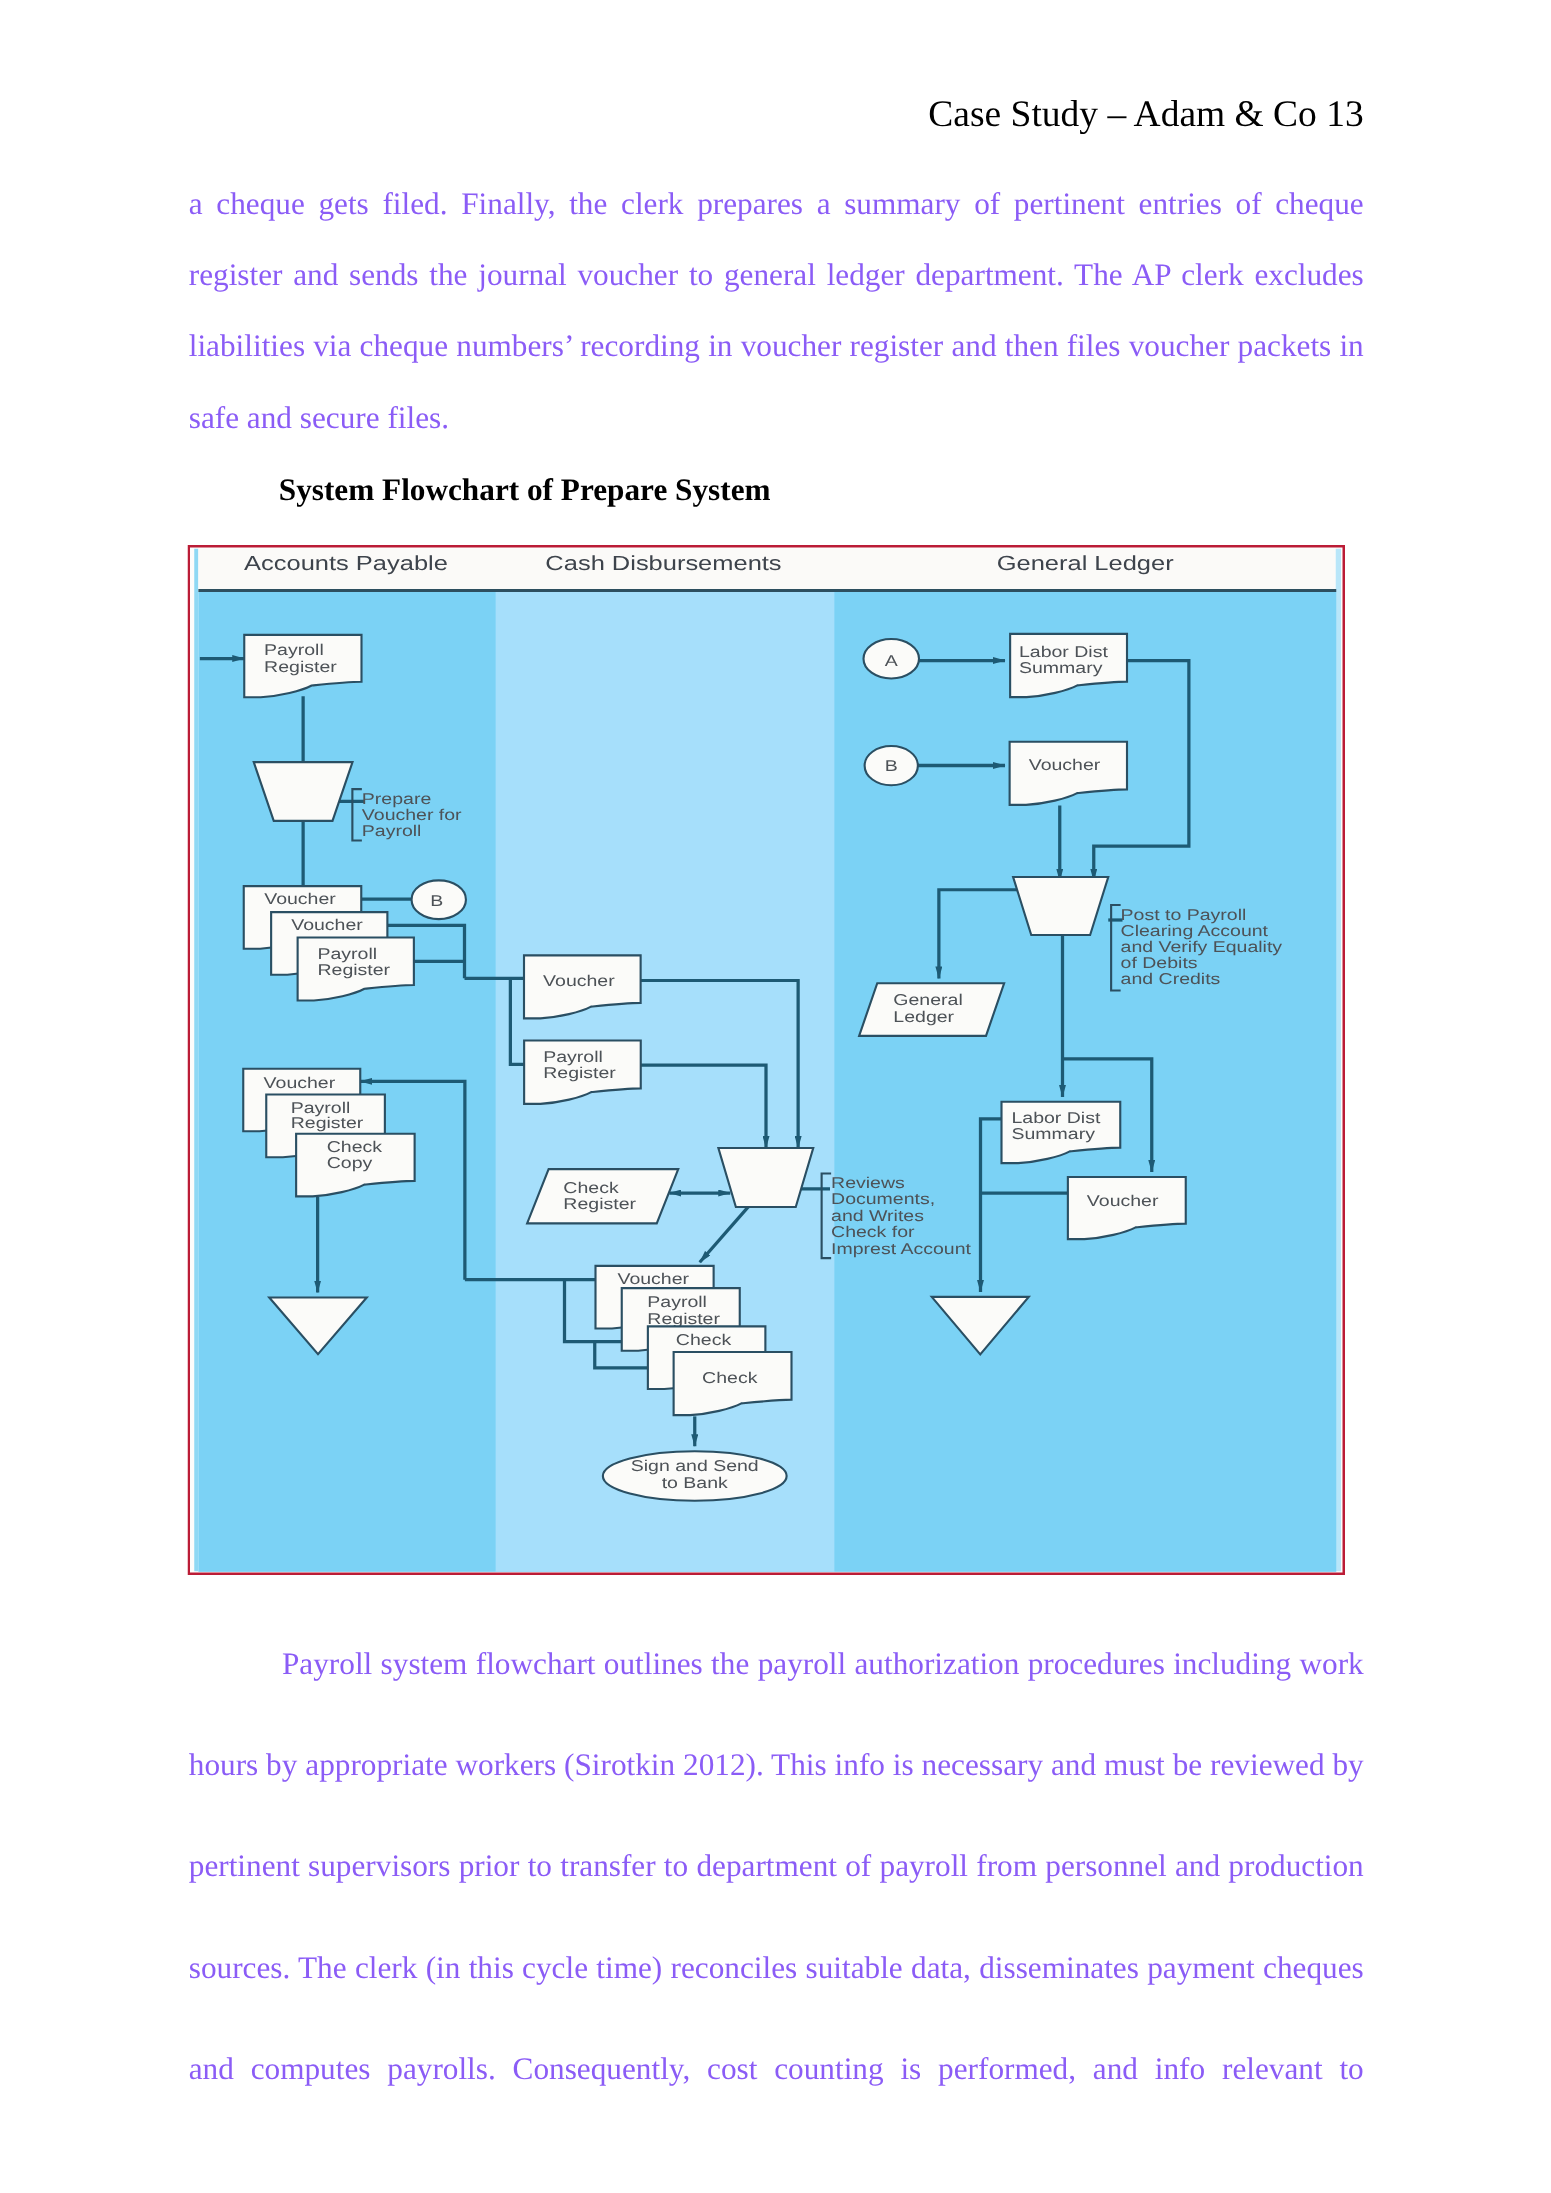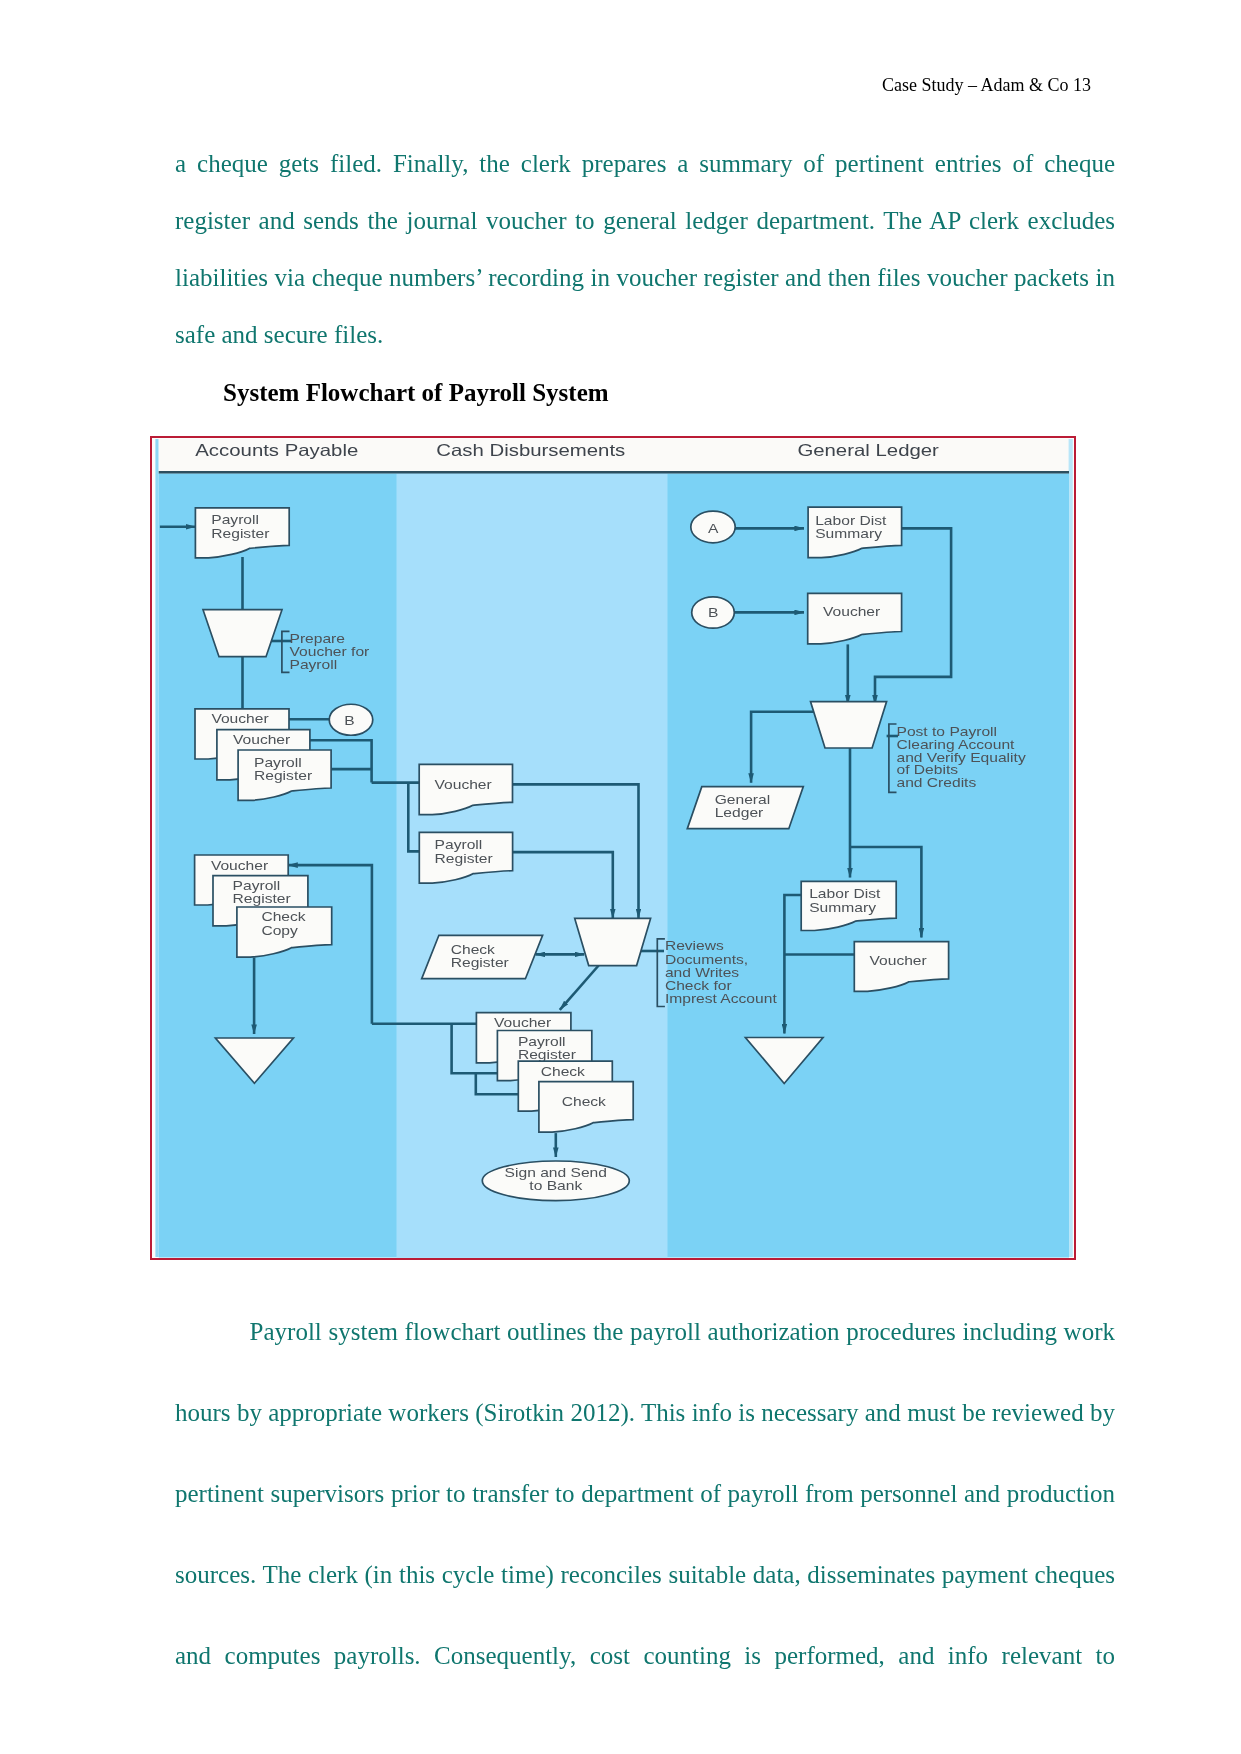--- a/index.html
+++ b/index.html
@@ -1,33 +1,33 @@
 <!DOCTYPE html>
 <html style="--fc-label: #4d5257; --fc-hd: #3e444c;"><head>
 <meta charset="utf-8">
 <style>
   html,body{margin:0;padding:0;}
   body{width:1241px;height:1754px;background:#fff;font-family:"Liberation Serif",serif;-webkit-font-smoothing:antialiased;}
   .page{position:relative;width:1241px;height:1754px;overflow:hidden;}
-  .header{position:absolute;left:151px;top:75px;width:940px;text-align:right;font-size:18px;color:#000;}
-  .para{position:absolute;left:151px;width:940px;font-size:25px;line-height:57.0px;text-align:justify;color:#0f766e;margin-left:24px;}
+  .header{position:absolute;left:151px;top:75px;width:940px;text-align:right;font-size:30px;color:#000;}
+  .para{position:absolute;left:151px;width:940px;font-size:25px;line-height:57.0px;text-align:justify;color:#8b5cf6;}
   .para.bot{line-height:81px;text-align-last:justify;}
   .caption{position:absolute;left:223px;font-size:25px;font-weight:bold;color:#000;line-height:1;}
   .figwrap{position:absolute;left:150px;top:436px;width:926px;height:1068px;}
   .figwrap svg{display:block;}
   .fc-t{font-family:"Liberation Sans",sans-serif;fill:var(--fc-label,#4d5257);font-size:12.5px;}
   .fc-hd{font-family:"Liberation Sans",sans-serif;fill:var(--fc-hd,#3e444c);font-size:16.3px;}
 </style>
 </head>
 <body>
 
 <div class="page">
   <div class="header">Case Study – Adam &amp; Co 13</div>
   <div class="para" id="p-top" style="top:135px;">a cheque gets filed. Finally, the clerk prepares a summary of pertinent entries of cheque register and sends the journal voucher to general ledger department. The AP clerk excludes liabilities via cheque numbers’ recording in voucher register and then files voucher packets in safe and secure files.</div>
-  <div class="caption" style="top:380px;">System Flowchart of Payroll System</div>
+  <div class="caption" style="top:380px;">System Flowchart of Prepare System</div>
   <div class="figwrap">
   <svg width="926" height="824" viewBox="0 0 926 824" xmlns="http://www.w3.org/2000/svg">
     <defs>
       <marker id="ah" markerWidth="10" markerHeight="5.6" refX="9.6" refY="2.8" orient="auto" markerUnits="userSpaceOnUse">
         <path d="M0,0 L10,2.8 L0,5.6 z" fill="#1d5a74"></path>
       </marker>
       <marker id="ahrev" markerWidth="10" markerHeight="5.6" refX="0.4" refY="2.8" orient="auto" markerUnits="userSpaceOnUse">
         <path d="M10,0 L0,2.8 L10,5.6 z" fill="#1d5a74"></path>
       </marker>
     </defs>

